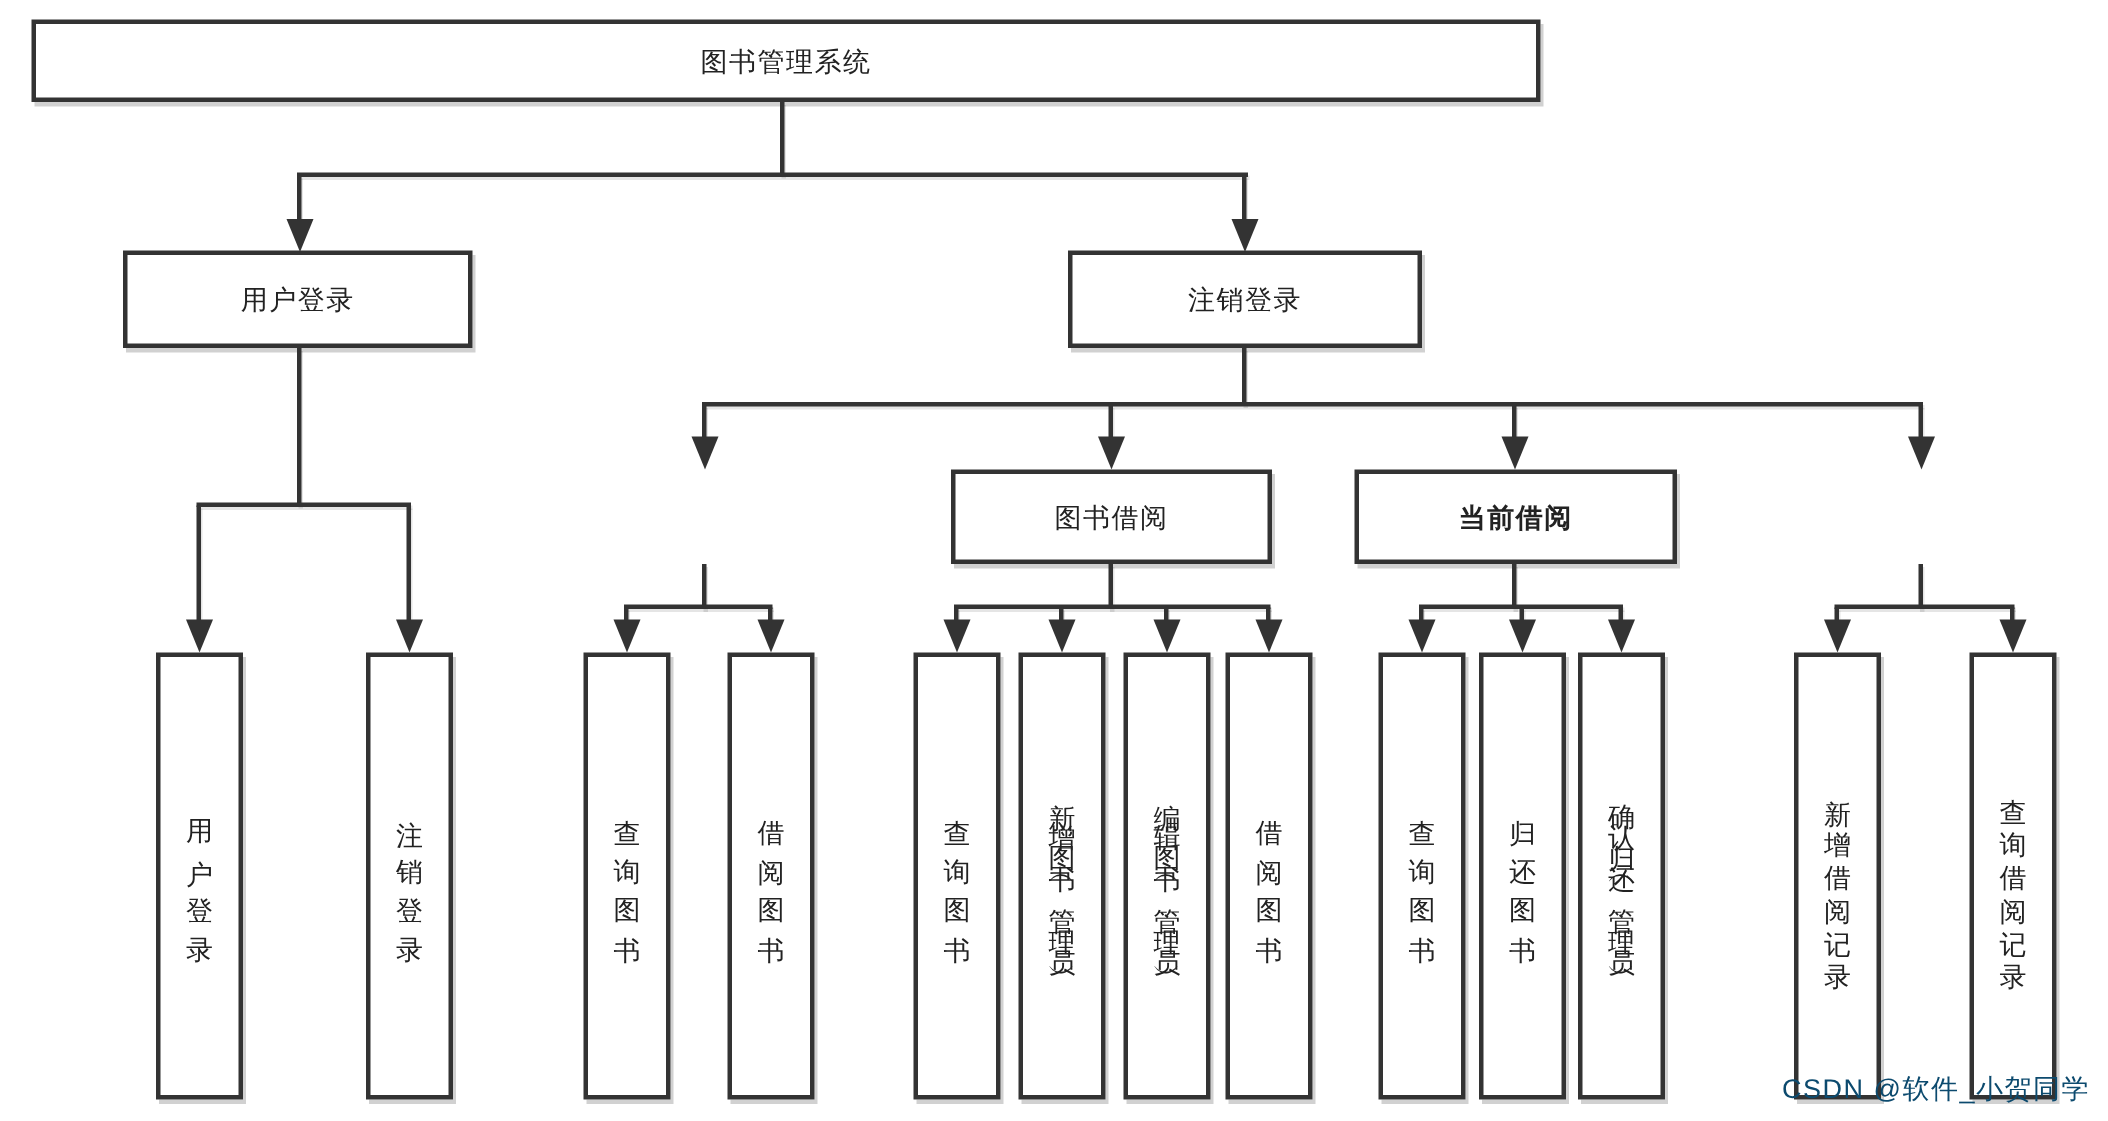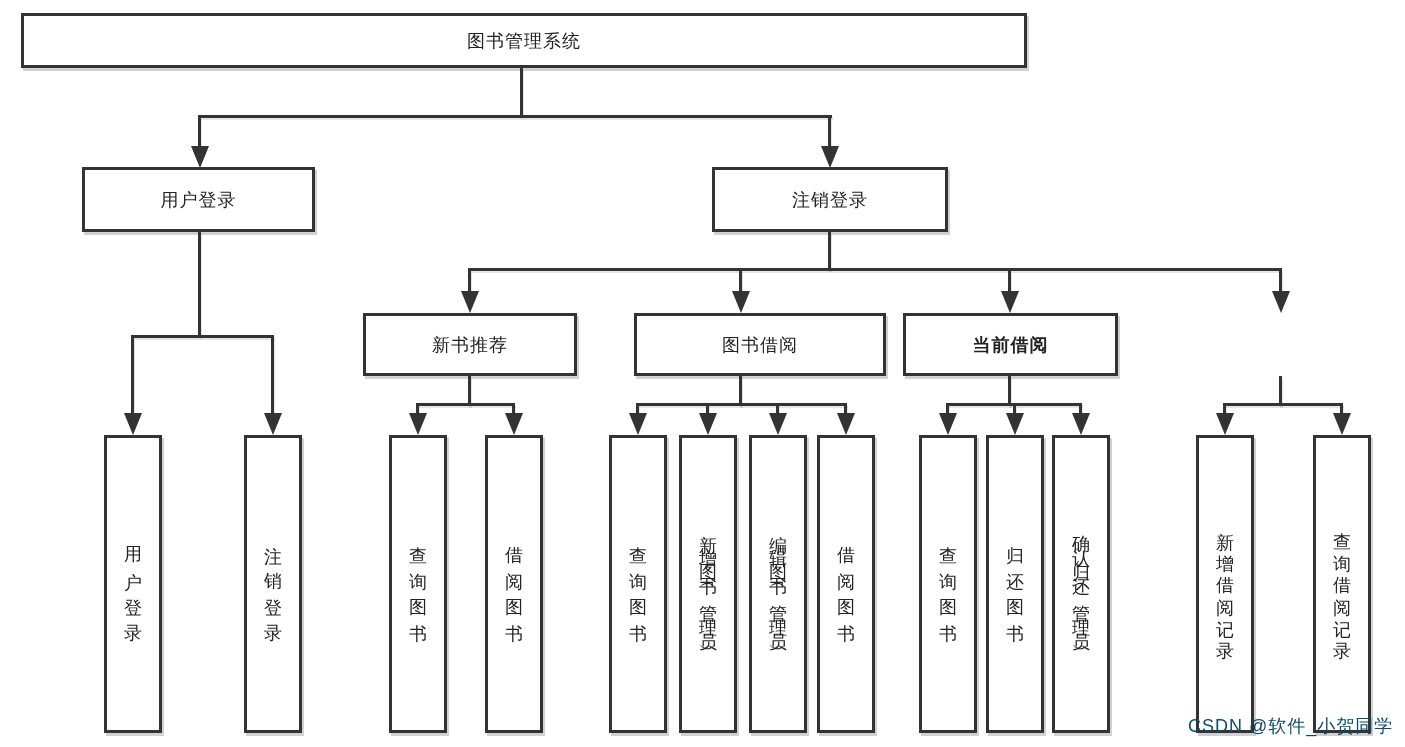--- a/index.html
+++ b/index.html
@@ -60,24 +60,21 @@
     <span>图书管理系统</span>
   </div>
 
   <div class="node hbox" style="left:82px;top:167px;width:233px;height:65px;">
     <span>用户登录</span>
   </div>
   <div class="node hbox" style="left:712px;top:167px;width:236px;height:65px;">
     <span>注销登录</span>
   </div>
 
-  <div class="node hbox" style="left:363px;top:313px;width:214px;height:63px;">
-    <span>新书推荐</span>
-  </div>
-  <div class="node hbox" style="left:634px;top:313px;width:252px;height:63px;">
+  <div class="node hbox" style="left:634px;top:313px;width:214px;height:63px;">
     <span>图书借阅</span>
   </div>
   <div class="node hbox" style="left:903px;top:313px;width:215px;height:63px;font-weight:bold;">
     <span>当前借阅</span>
   </div>
 
   <div class="node leaf" style="left:104px;top:435px;width:58px;height:298px;">
     <span class="vtext ls4">用户登录</span>
   </div>
   <div class="node leaf" style="left:244px;top:435px;width:58px;height:298px;">

